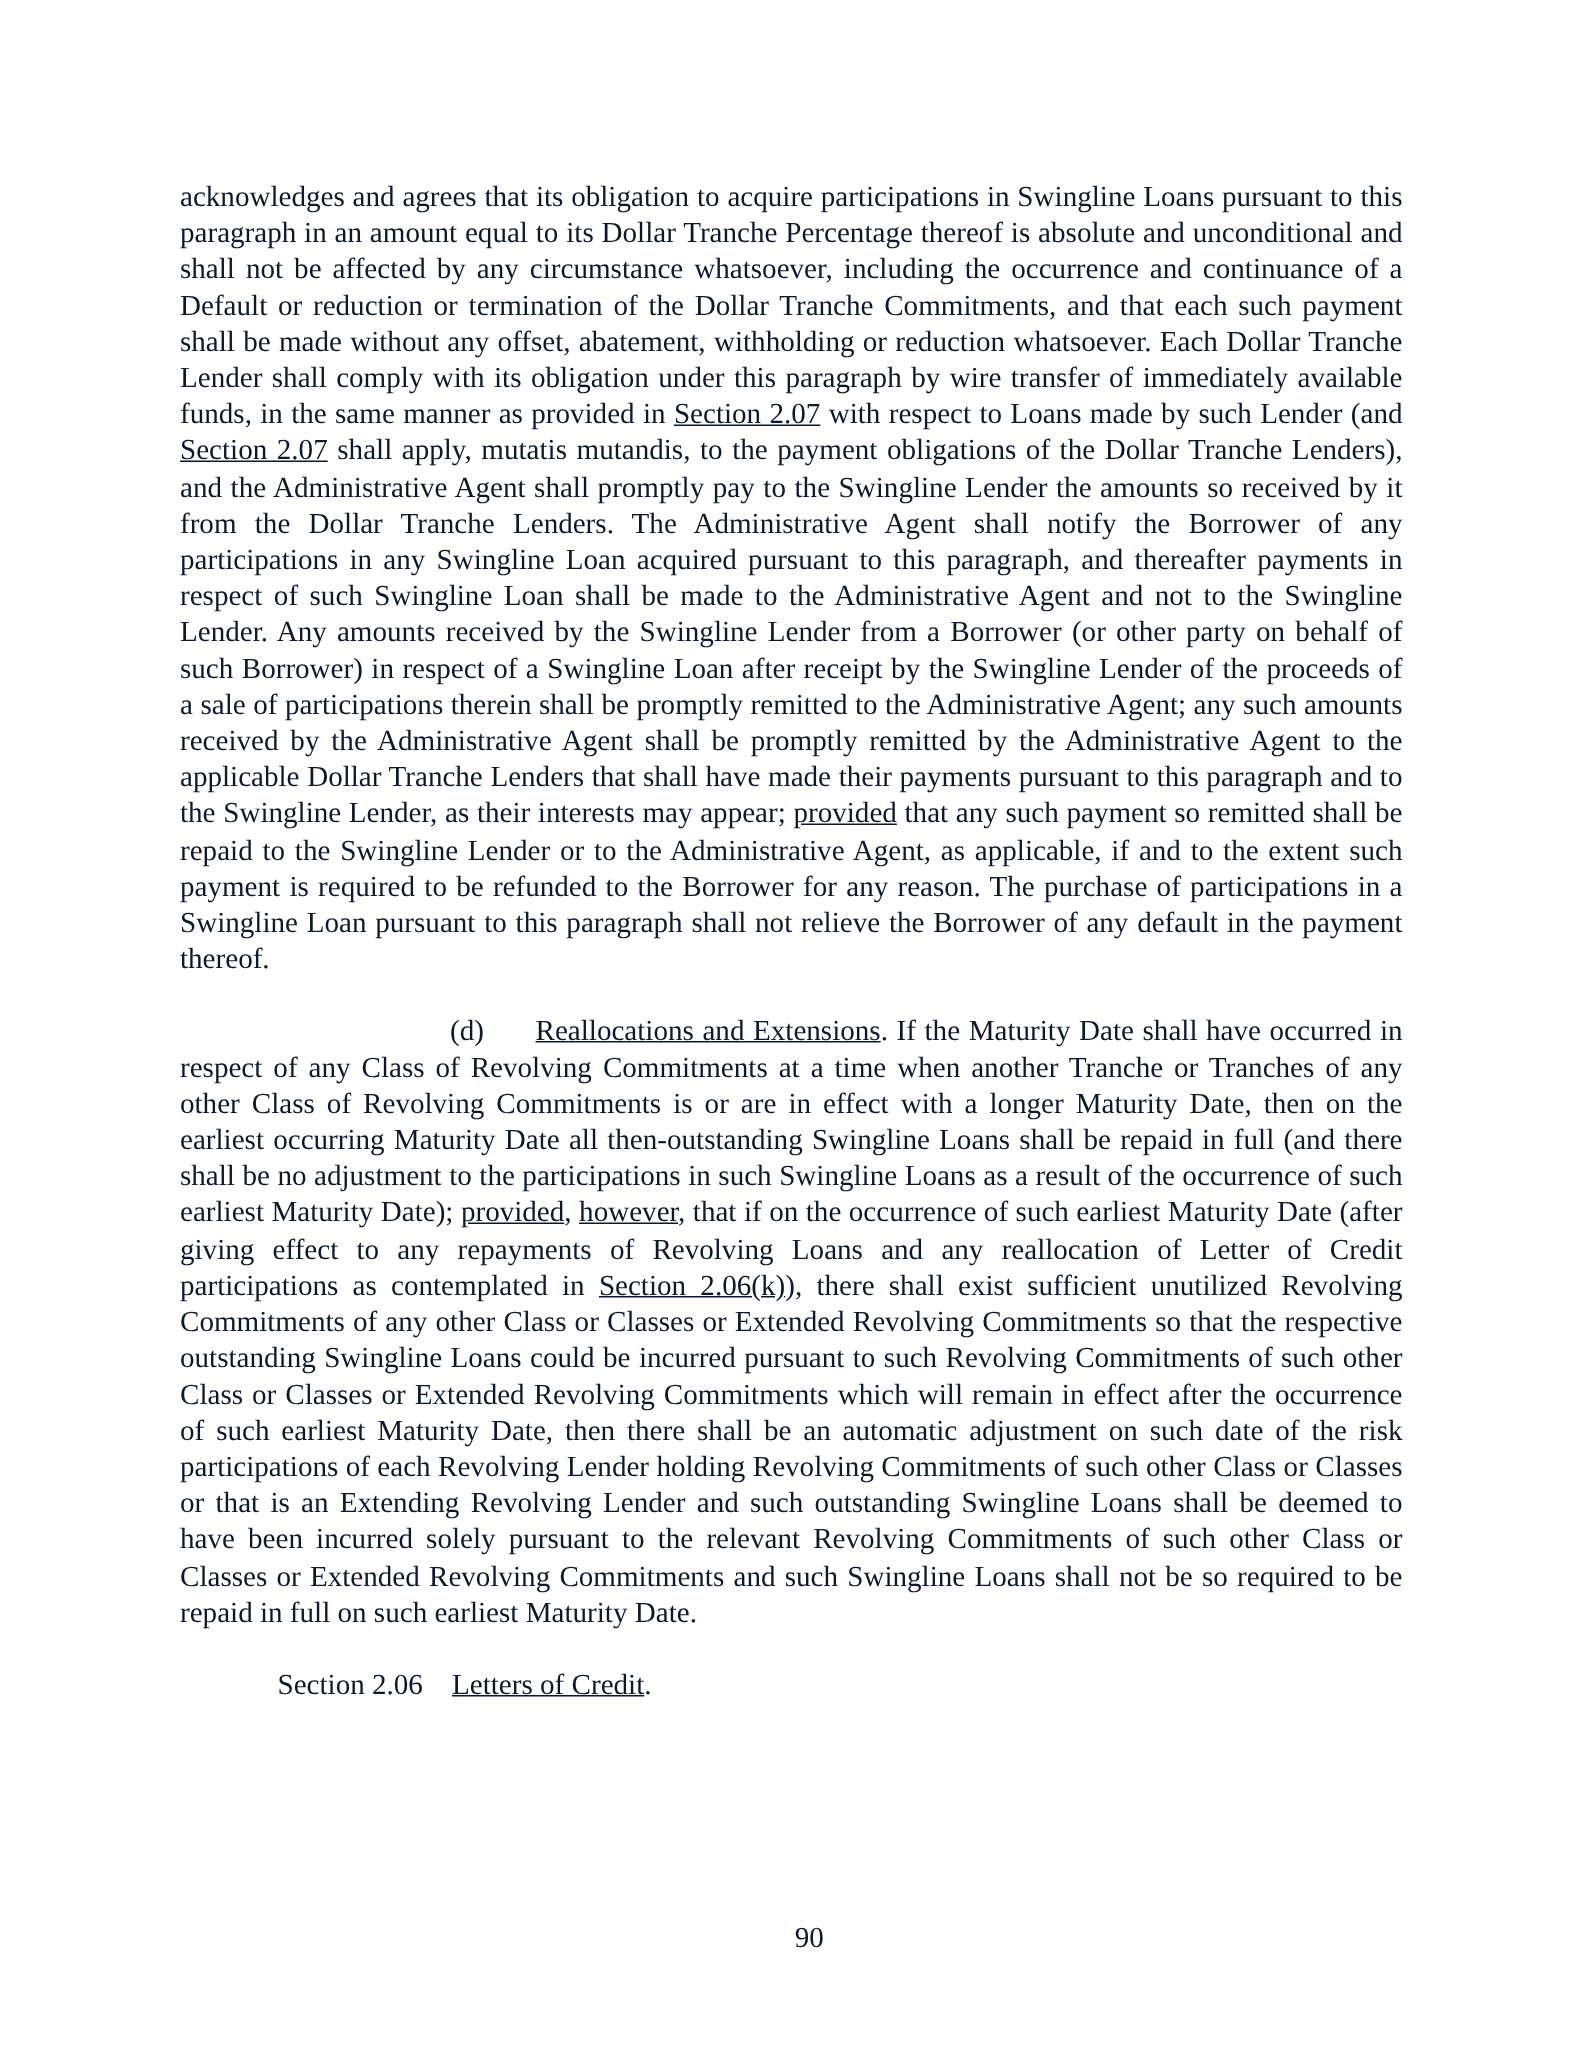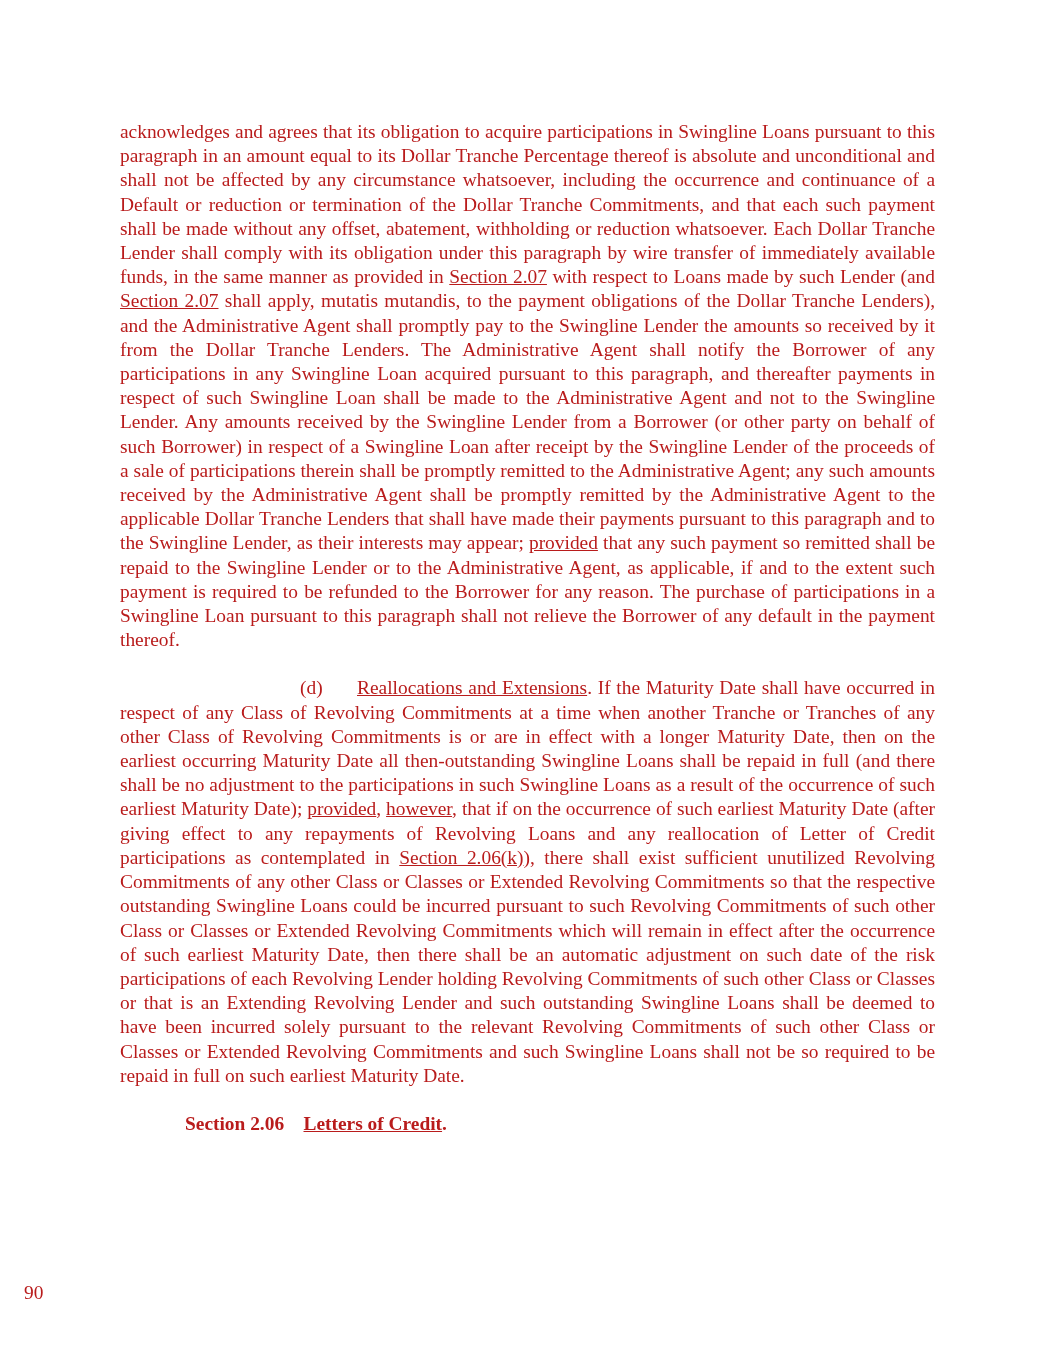--- a/index.html
+++ b/index.html
@@ -7,21 +7,21 @@
     padding: 0;
     background: #ffffff;
   }
   .page {
     width: 1055px;
     height: 1365px;
     position: relative;
     background: #ffffff;
     box-sizing: border-box;
     font-family: "Liberation Serif", serif;
-    color: #b91c1c;
+    color: #0f172a;
   }
   .content {
     position: absolute;
     left: 120px;
     top: 120px;
     width: 815px;
   }
   p {
     margin: 0 0 0 0;
     font-size: 19.4px;
@@ -30,30 +30,30 @@
     text-justify: inter-word;
   }
   .para-block {
     margin-bottom: 24px;
   }
   .indent {
     text-indent: 180px;
   }
   .section-head {
     text-indent: 65px;
-    font-weight: bold;
   }
   .u {
     text-decoration: underline;
   }
   .page-number {
     position: absolute;
     left: 0;
     right: 0;
     top: 1282px;
+    text-align: center;
     font-size: 19.4px;
     font-family: "Liberation Serif", serif;
     padding-left: 24px;
   }
 </style>
 </head>
 <body>
 
 <div class="page">
   <div class="content">

